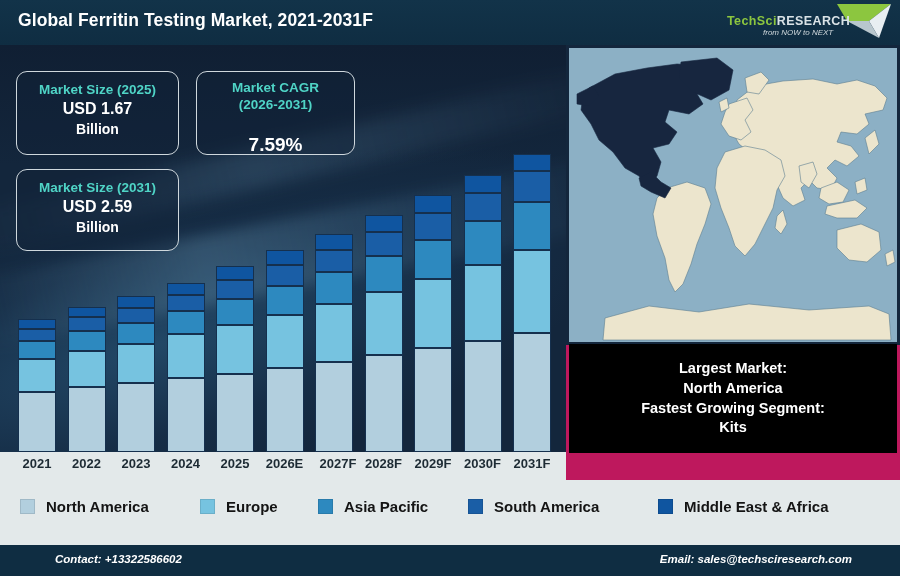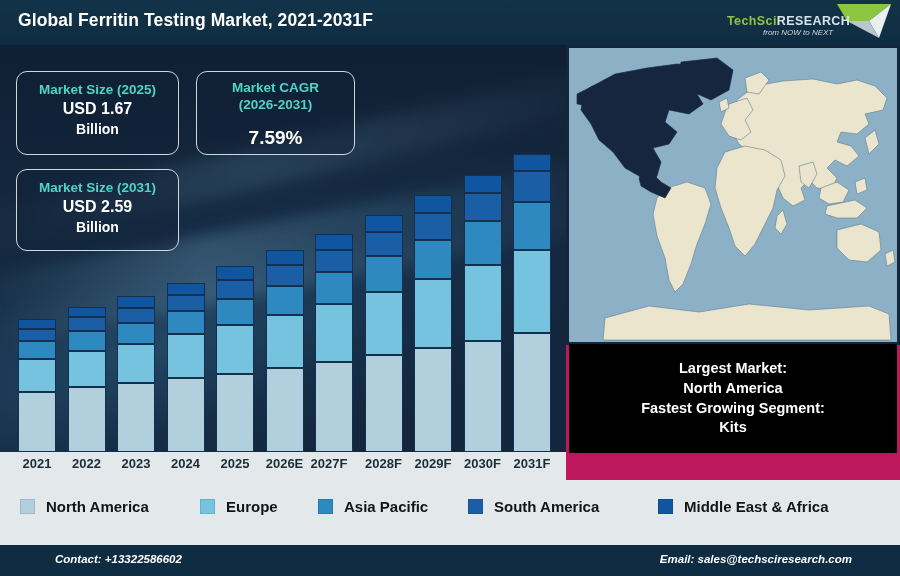--- a/index.html
+++ b/index.html
@@ -87,21 +87,21 @@
   }
   .card-value{
     color:#ffffff;font-size:16px;font-weight:bold;line-height:1.3;
   }
   .card-sub{
     color:#ffffff;font-size:14px;font-weight:bold;line-height:1.3;
   }
   #card-size-2025{left:16px;top:71px;width:163px;height:84px;padding-top:10px;}
   #card-cagr{left:196px;top:71px;width:159px;height:84px;padding-top:8px;}
   #card-size-2031{left:16px;top:169px;width:163px;height:82px;padding-top:10px;}
-  #card-cagr .card-value{font-size:19px;margin-top:12px;}
+  #card-cagr .card-value{font-size:19px;margin-top:19px;}
 
   
   .plot{position:absolute;left:0;top:45px;width:566px;height:407px;}
   .bar{
     position:absolute;bottom:0;width:38px;
     display:flex;flex-direction:column;justify-content:flex-end;
   }
   .seg{width:100%;box-sizing:border-box;border:1px solid #15304e;}
 
   
@@ -290,21 +290,21 @@
     <div class="card-sub">Billion</div>
   </div>
 
   <div class="xaxis" id="xaxis">
       <div class="xtick" style="left: 7px;">2021</div>
       <div class="xtick" style="left: 56.5px;">2022</div>
       <div class="xtick" style="left: 106px;">2023</div>
       <div class="xtick" style="left: 155.5px;">2024</div>
       <div class="xtick" style="left: 205px;">2025</div>
       <div class="xtick" style="left: 254.5px;">2026E</div>
-      <div class="xtick" style="left: 299px;">2027F</div>
+      <div class="xtick" style="left: 308px;">2027F</div>
       <div class="xtick" style="left: 353.5px;">2028F</div>
       <div class="xtick" style="left: 403px;">2029F</div>
       <div class="xtick" style="left: 452.5px;">2030F</div>
       <div class="xtick" style="left: 502px;">2031F</div>
     </div>
 
   <div class="map-wrap">
     <svg viewBox="0 0 328 294" preserveAspectRatio="none">
       <rect x="0" y="0" width="328" height="294" fill="#8cb0c5"></rect>
       <g stroke="#5d7d90" stroke-width="0.6">

